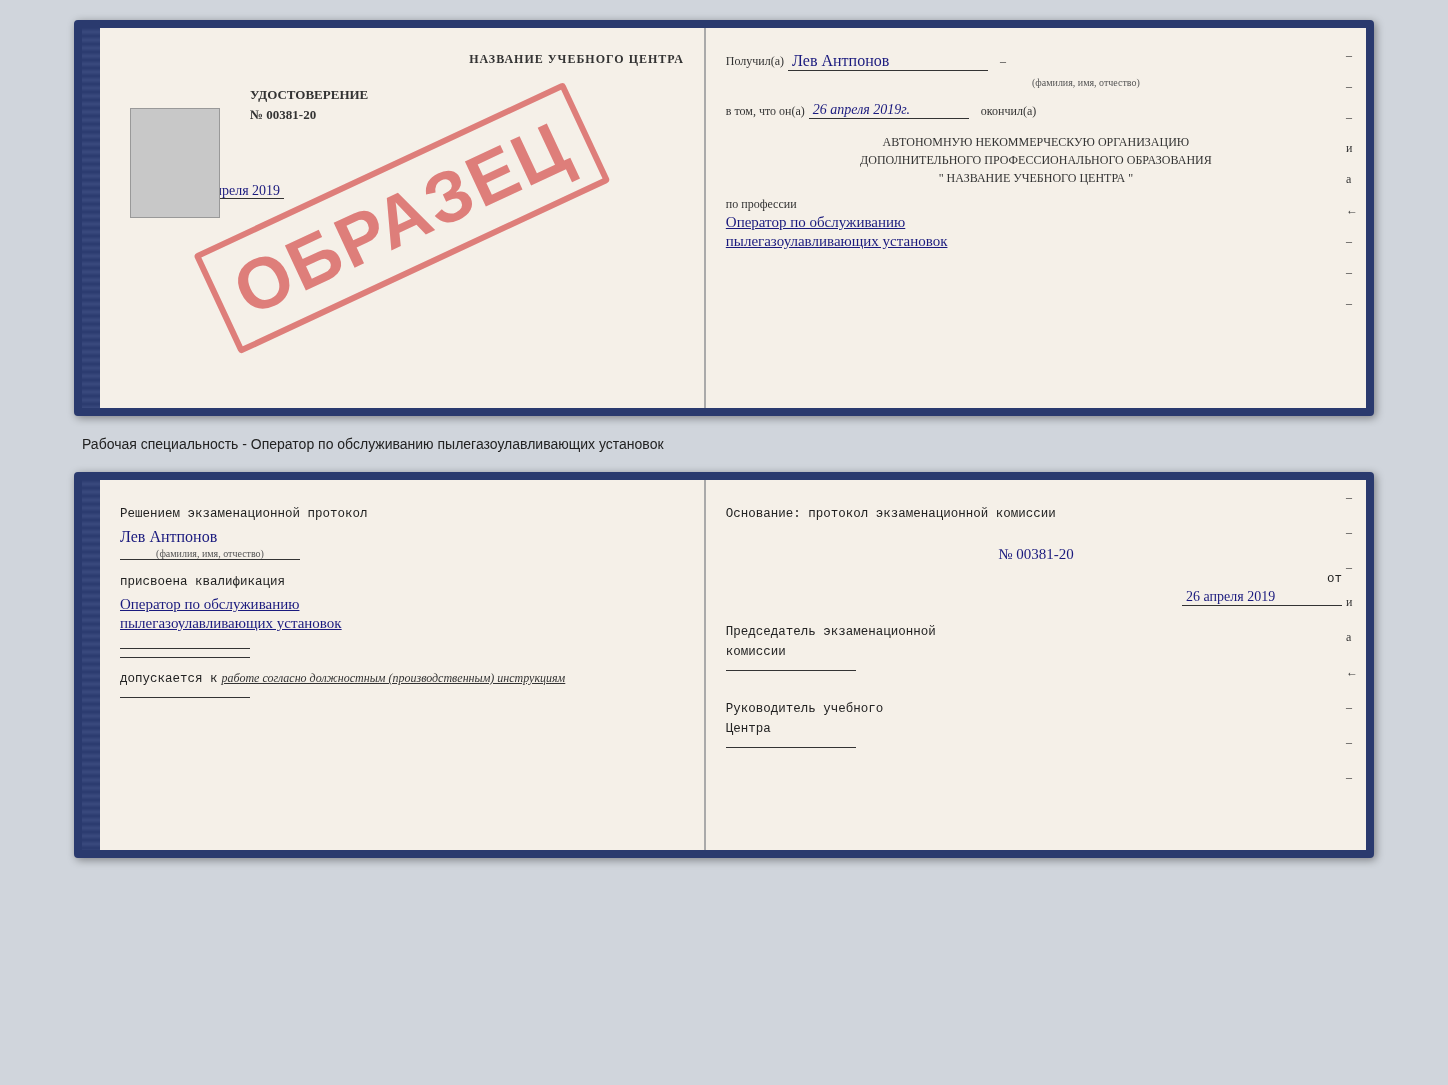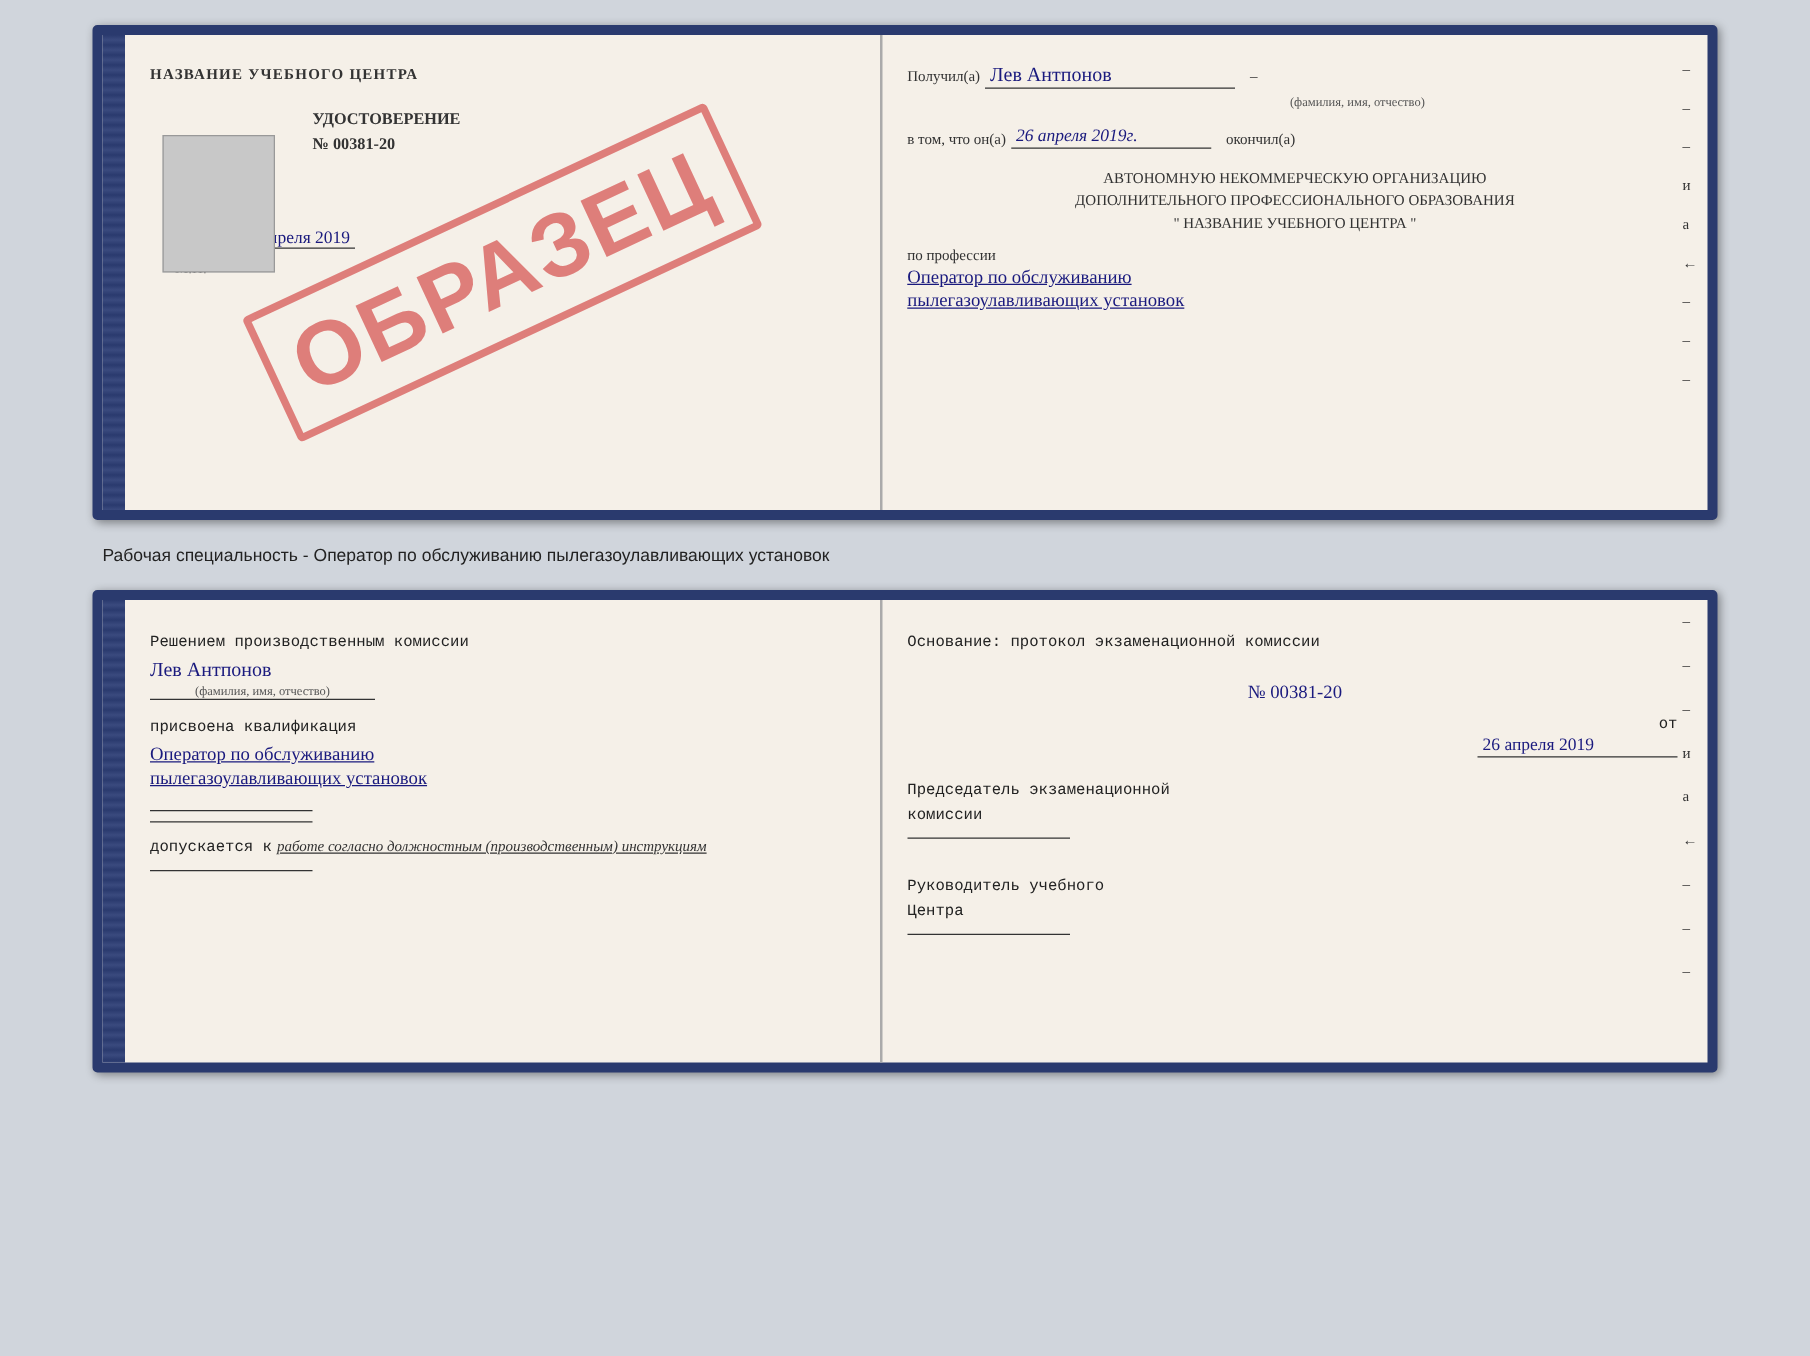--- a/index.html
+++ b/index.html
@@ -51,21 +51,21 @@
     }
 
     .right-page {
       flex: 1.1;
       padding: 24px 20px;
       position: relative;
     }
 
     
     .cert-header {
-      text-align: left;
+      text-align: right;
       font-size: 12px;
       letter-spacing: 1px;
       text-transform: uppercase;
       color: #333;
       margin-bottom: 20px;
       font-weight: bold;
     }
 
     .cert-photo-area {
       width: 90px;
@@ -347,21 +347,21 @@
 </div>
 
 <div class="section-subtitle">Рабочая специальность - Оператор по обслуживанию пылегазоулавливающих установок</div>
 
 <div class="document-section">
   <div class="certificate-book">
     <div class="book-spine"></div>
 
     <div class="bottom-left-page">
 
-      <div class="exam-text" style="margin-bottom:4px;">Решением производственным комиссии</div>
+      <div class="exam-text" style="margin-bottom:4px;">Решением экзаменационной протокол</div>
 
       <div style="margin-bottom:2px;">
         <span class="exam-cursive">Лев Антпонов</span>
       </div>
       <div style="margin-bottom:12px; border-bottom:1px solid #333; width:180px;">
         <span class="small-label">(фамилия, имя, отчество)</span>
       </div>
 
       <div class="exam-text" style="margin-bottom:4px;">присвоена квалификация</div>
 

